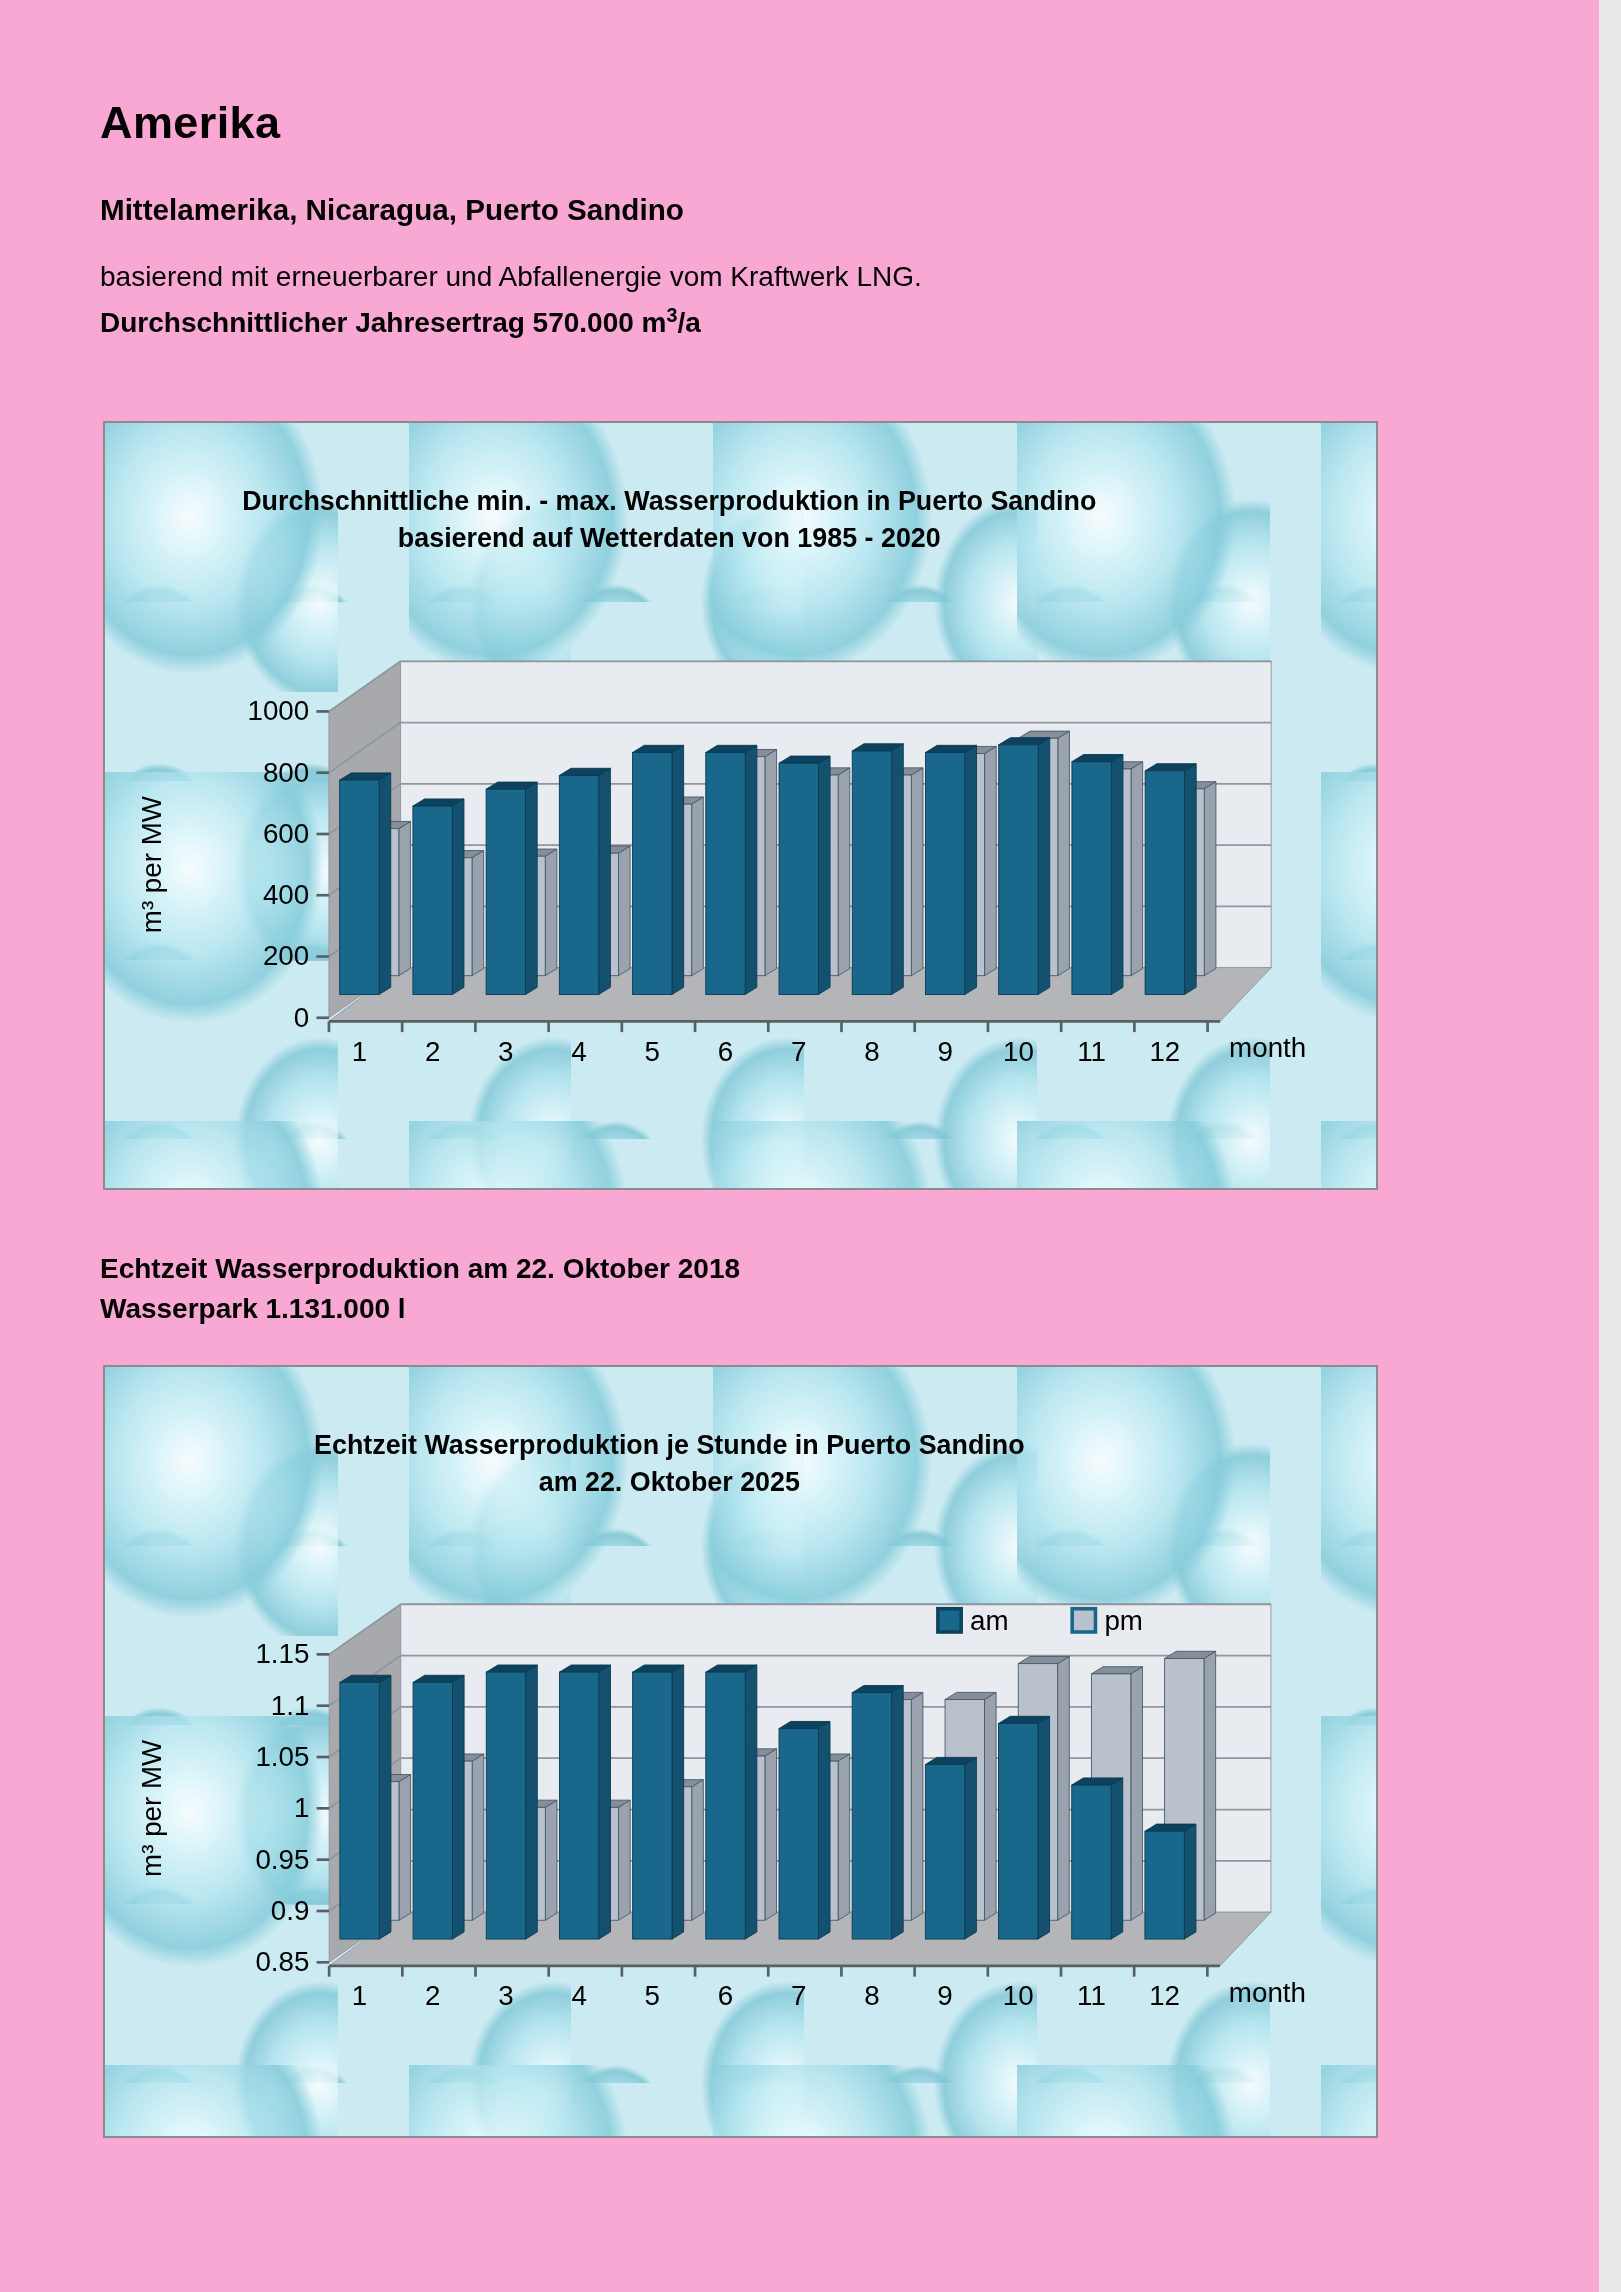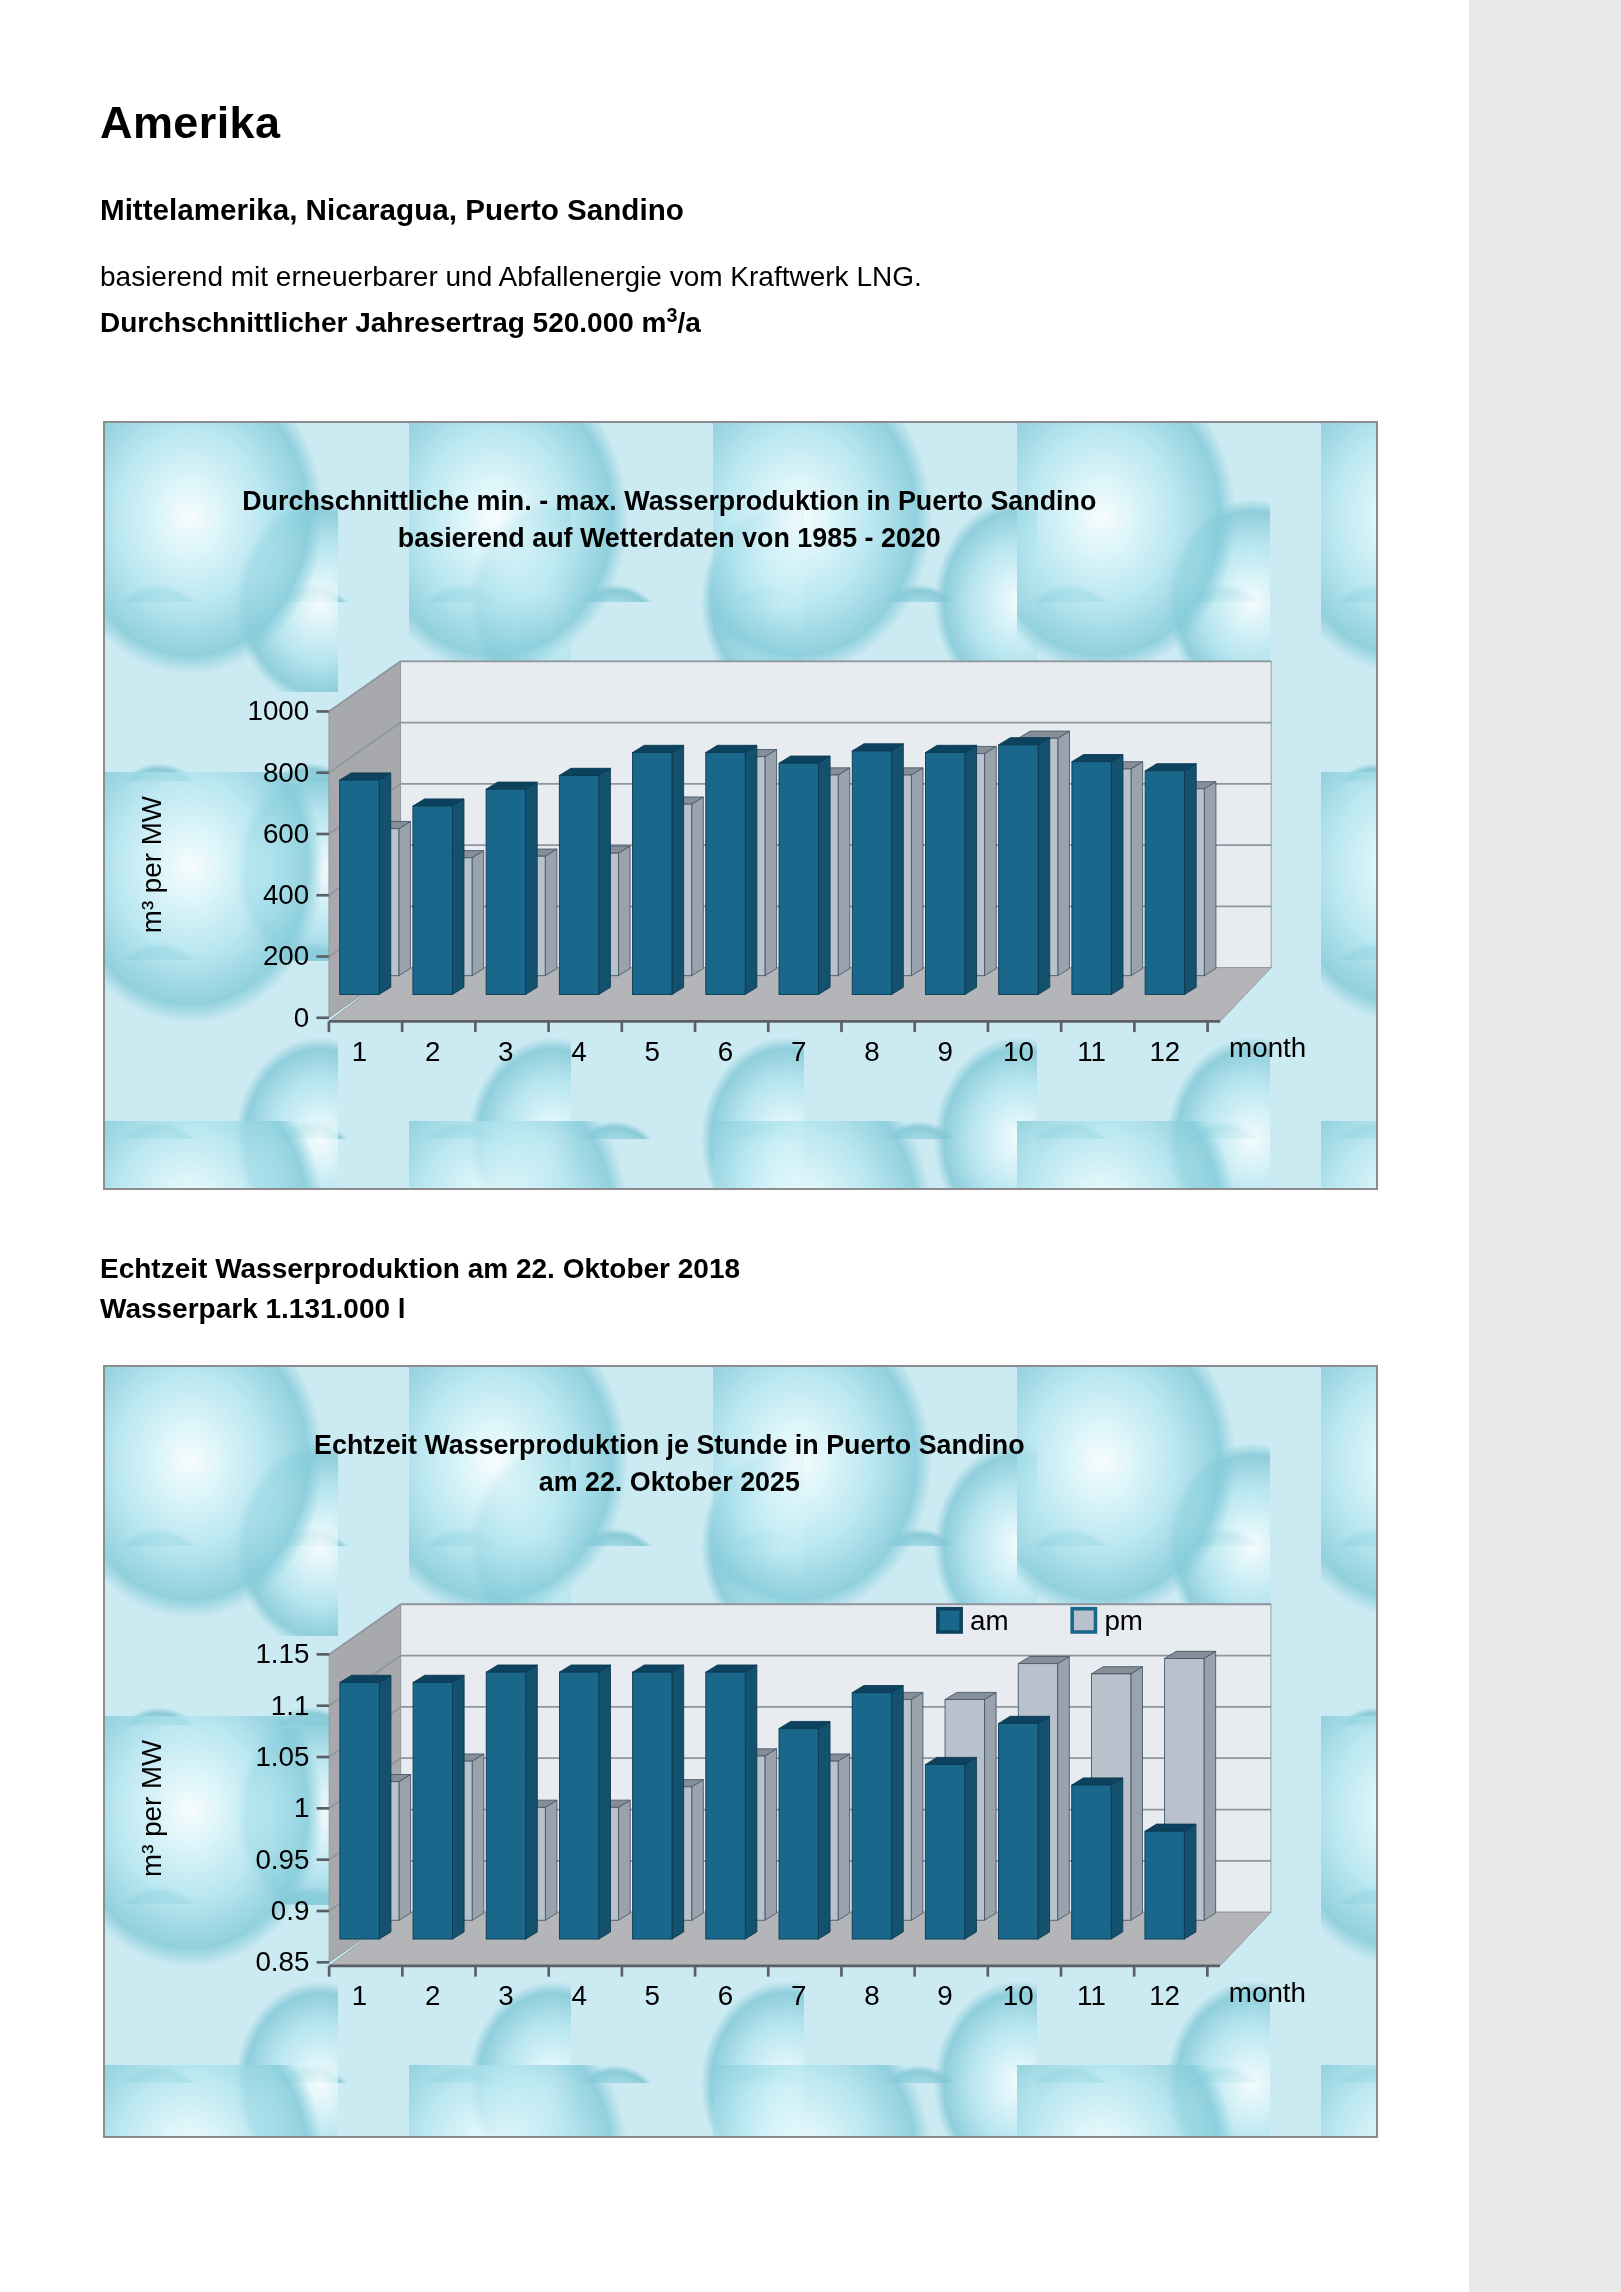--- a/index.html
+++ b/index.html
@@ -1,16 +1,16 @@
 <!DOCTYPE html>
 <html style="font-size:14.3px"><head>
 <meta charset="utf-8">
 <style>
   html,body{margin:0;padding:0;background:#e8e8e8;}
-  .page{position:relative;width:1469px;height:2293px;background:#ffffff;
+  .page{position:relative;width:1599px;height:2293px;background:#f9a8d4;
         font-family:"Liberation Sans", sans-serif;color:#000;overflow:hidden;}
   .abs{position:absolute;}
   #page-title{left:100px;top:97px;font-size:45px;font-weight:bold;letter-spacing:0.4px;}
   #page-subtitle{left:100px;top:193px;font-size:29.6px;font-weight:bold;}
   #body-text{left:100px;top:258px;font-size:28px;line-height:38px;font-weight:normal;}
   #body-text .bold{font-weight:bold;}
   #body-text sub{font-size:19.7px;}
   #body-text sup{font-size:19.7px;}
   #realtime-heading{left:100px;top:1249px;font-size:28px;font-weight:bold;line-height:40px;}
   .chart-box{
@@ -33,21 +33,21 @@
 <body>
 
 <div class="page">
 
   <div class="abs" id="page-title">Amerika</div>
 
   <div class="abs" id="page-subtitle">Mittelamerika, Nicaragua, Puerto Sandino</div>
 
   <div class="abs" id="body-text">
     <div>basierend mit erneuerbarer und Abfallenergie vom  Kraftwerk LNG.</div>
-    <div class="bold"><span>Durchschnittlicher Jahresertrag 520.000 m</span><sup>3</sup><span>/a</span></div>
+    <div class="bold"><span>Durchschnittlicher Jahresertrag 570.000 m</span><sup>3</sup><span>/a</span></div>
   </div>
 
   <div class="abs chart-box" id="chart1-box">
     <svg id="chart1-svg" viewBox="0 0 1419 854">
         <polygon points="250,322 330,266 330,608 250,664" fill="#A7A9AC" stroke="#8F969E" stroke-width="1"></polygon>
         <rect x="330" y="266" width="972" height="342" fill="#E8ECF1" stroke="#8F969E" stroke-width="1"></rect>
         <polygon points="250,668 330,608 1302,608 1245,668" fill="#B3B5B8" stroke="#8F969E" stroke-width="1"></polygon>
         <line x1="250" y1="322" x2="330" y2="266" stroke="#8F969E" stroke-width="2"></line>
         <line x1="330" y1="266" x2="1302" y2="266" stroke="#8F969E" stroke-width="2"></line>
         <line x1="236" y1="322" x2="250" y2="322" stroke="#5A5F66" stroke-width="3"></line>

